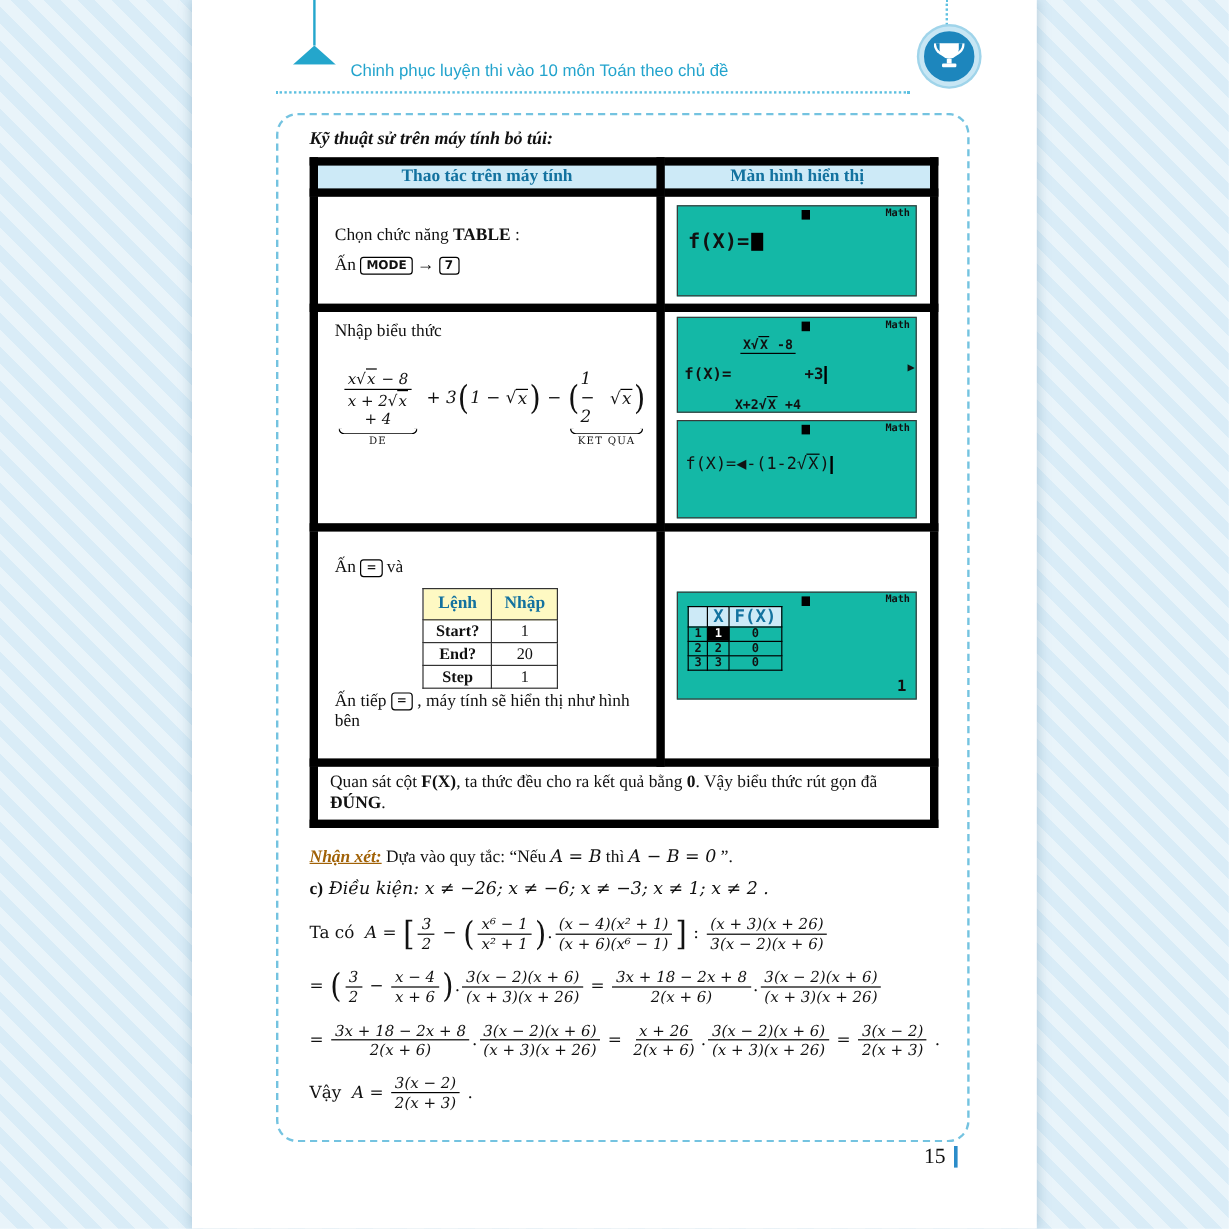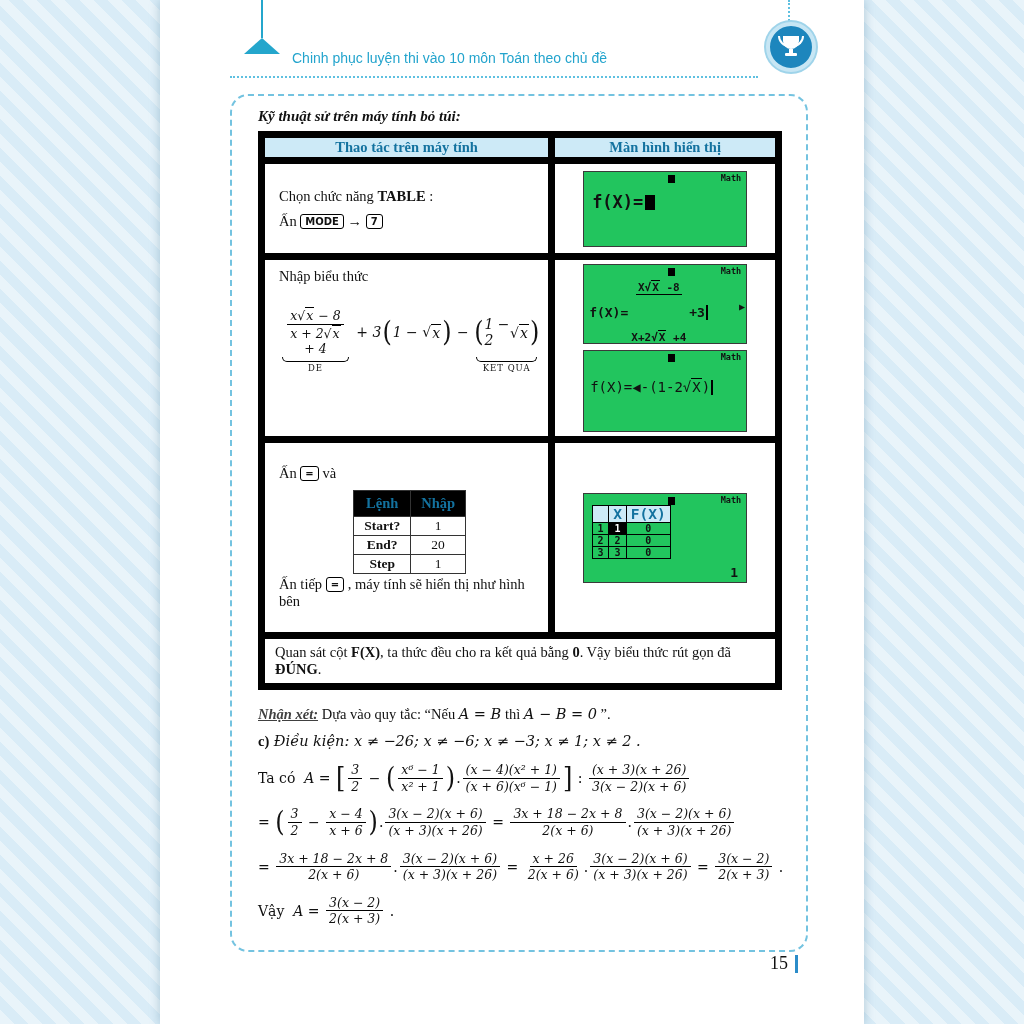--- a/index.html
+++ b/index.html
@@ -43,25 +43,25 @@
   .cell-left { padding:8px 8px 8px 14px; vertical-align:middle; }
   .cell-left.top { vertical-align:top; }
   .cell-right { text-align:center; vertical-align:middle; padding:4px 2px; }
   .mt6 { margin-top:8px; }
   .key { display:inline-block; border:1.3px solid #000; border-radius:3px; padding:0 4px;
          font-family:"DejaVu Sans", sans-serif; font-size:10px; font-weight:bold; line-height:13px; vertical-align:1px; }
   .note-cell { height:32px; padding:5px 10px; font-size:14.5px; }
   
   table.mini-table { margin:8px auto 0 auto; border-collapse:collapse; font-size:13.5px; }
   .mini-table th, .mini-table td { border:1px solid #333; padding:1px 10px; text-align:center; }
-  .mini-table th { background:#000000; }
+  .mini-table th { background:#fef9c3; }
   .mini-table td.b { font-weight:bold; }
   .r3b { margin-top:2px; }
   
-  .screen { position:relative; width:164px; background:#22c55e; border:1.6px solid #3a3a3a;
+  .screen { position:relative; width:200px; background:#14b8a6; border:1.6px solid #3a3a3a;
             font-family:"DejaVu Sans Mono","DejaVu Sans",monospace; margin:0 auto; text-align:left; }
   .s1 { height:76px; } .s2 { height:80px; } .s3 { height:82px; } .s4 { height:90px; }
   .scr-sq { position:absolute; top:3px; left:52%; width:7px; height:8px; background:#000; }
   .scr-top { position:absolute; top:1px; right:5px; font-size:8.5px; font-weight:bold; }
   .s1-line { margin:20px 0 0 8px; font-size:17px; font-weight:bold; }
   .cursor-block { display:inline-block; width:10px; height:15px; background:#000; margin-left:2px; vertical-align:-2px; }
   .cursor-line { display:inline-block; width:2px; height:15px; background:#000; margin-left:1px; }
   .s2-line { margin:16px 0 0 5px; display:flex; align-items:center; font-size:13px; font-weight:bold; }
   .cfrac { display:inline-flex; flex-direction:column; align-items:center; font-size:11px; line-height:1.2; margin:0 1px; }
   .cfrac .cn { border-bottom:1.4px solid #000; padding:0 2px; white-space:pre; }
@@ -93,21 +93,21 @@
   .ub-c { height:46px; display:inline-flex; align-items:center; }
   .ub-b { align-self:stretch; height:5px; border:1px solid #000; border-top:none;
           border-radius:0 0 7px 7px; margin:2px 3px 0 3px; }
   .ub-l { font-size:8.5px; letter-spacing:1px; margin-top:1px; font-style:normal; }
   .expr-line { display:flex; align-items:flex-start; justify-content:center; margin-top:24px;
                font-family:"DejaVu Serif", serif; font-size:14px; }
   .expr-line > .mtx, .expr-line > .mtw, .expr-line > .big-delim, .expr-line > .rad
       { height:46px; display:inline-flex; align-items:center; white-space:pre; }
   
   .remark { margin-top:16px; font-size:14.5px; }
-  .remark-label { color:#404040; font-weight:bold; font-style:italic; text-decoration:underline; }
+  .remark-label { color:#a16207; font-weight:bold; font-style:italic; text-decoration:underline; }
   .remark-math { font-style:italic; font-family:"DejaVu Serif", serif; }
   .cond { margin-top:10px; font-size:14.5px; }
   .cond b { font-weight:bold; }
   
   .pageno { position:absolute; left:610px; top:953px; font-size:18px; }
   .pagebar { display:inline-block; width:3px; height:18px; background:#2b8cc9; margin-left:7px; vertical-align:-4px; }
 </style>
 </head>
 <body>
 

